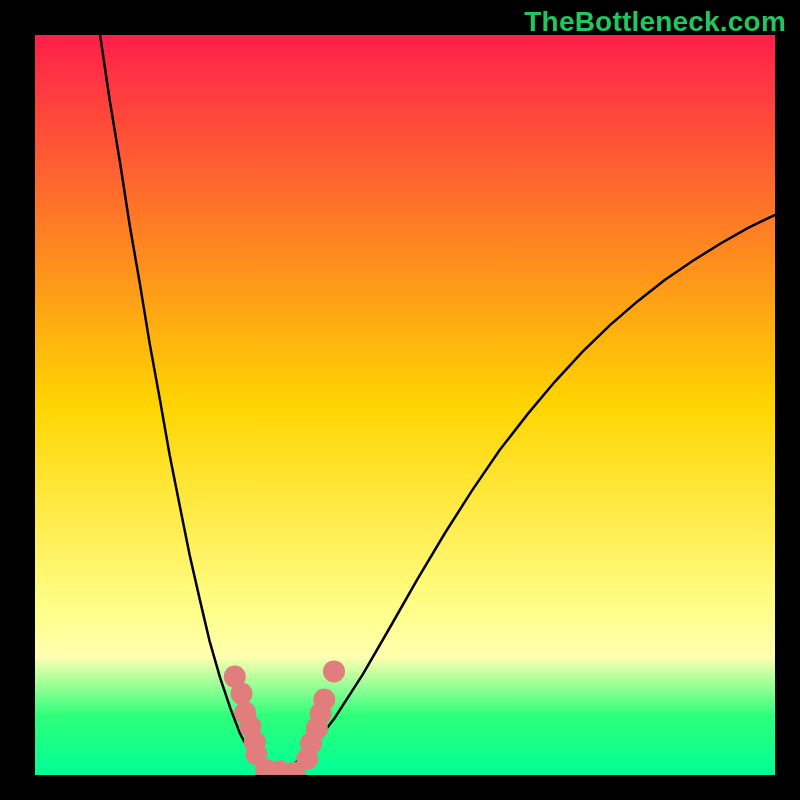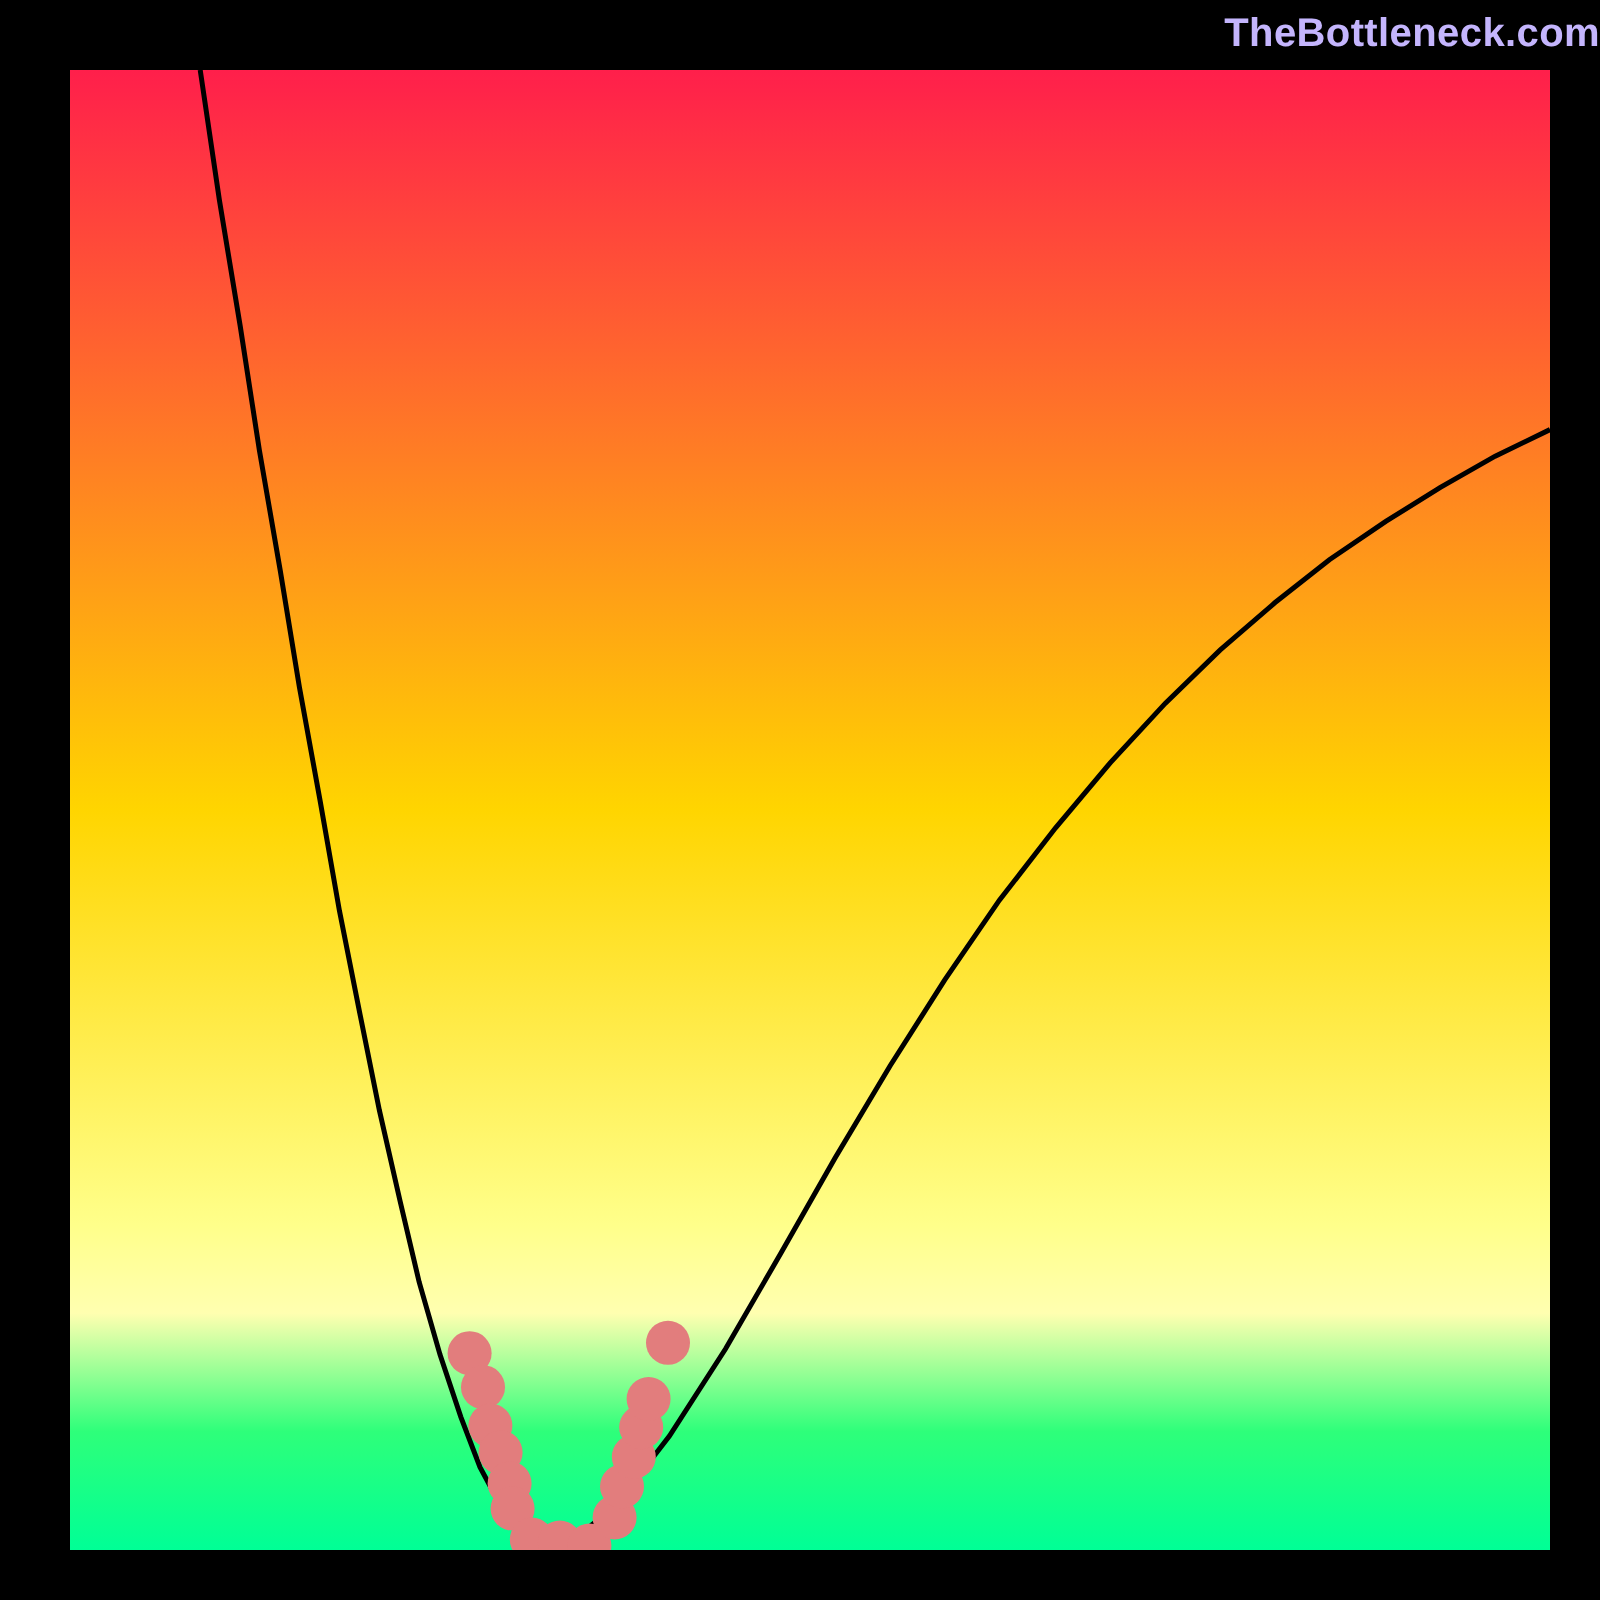--- a/index.html
+++ b/index.html
@@ -13,23 +13,23 @@
   }
   .outer {
     position: relative;
     width: 800px;
     height: 800px;
     background: #000;
   }
   .watermark {
     position: absolute;
     top: 6px;
-    right: 0;
-    color: #c4b5fd;
-    font-size: 20px;
+    right: 14px;
+    color: #22c55e;
+    font-size: 28px;
     font-weight: bold;
     letter-spacing: 0.2px;
     z-index: 50;
   }
   .plot-area {
     position: absolute;
     left: 35px;
     top: 35px;
     width: 740px;
     height: 740px;

